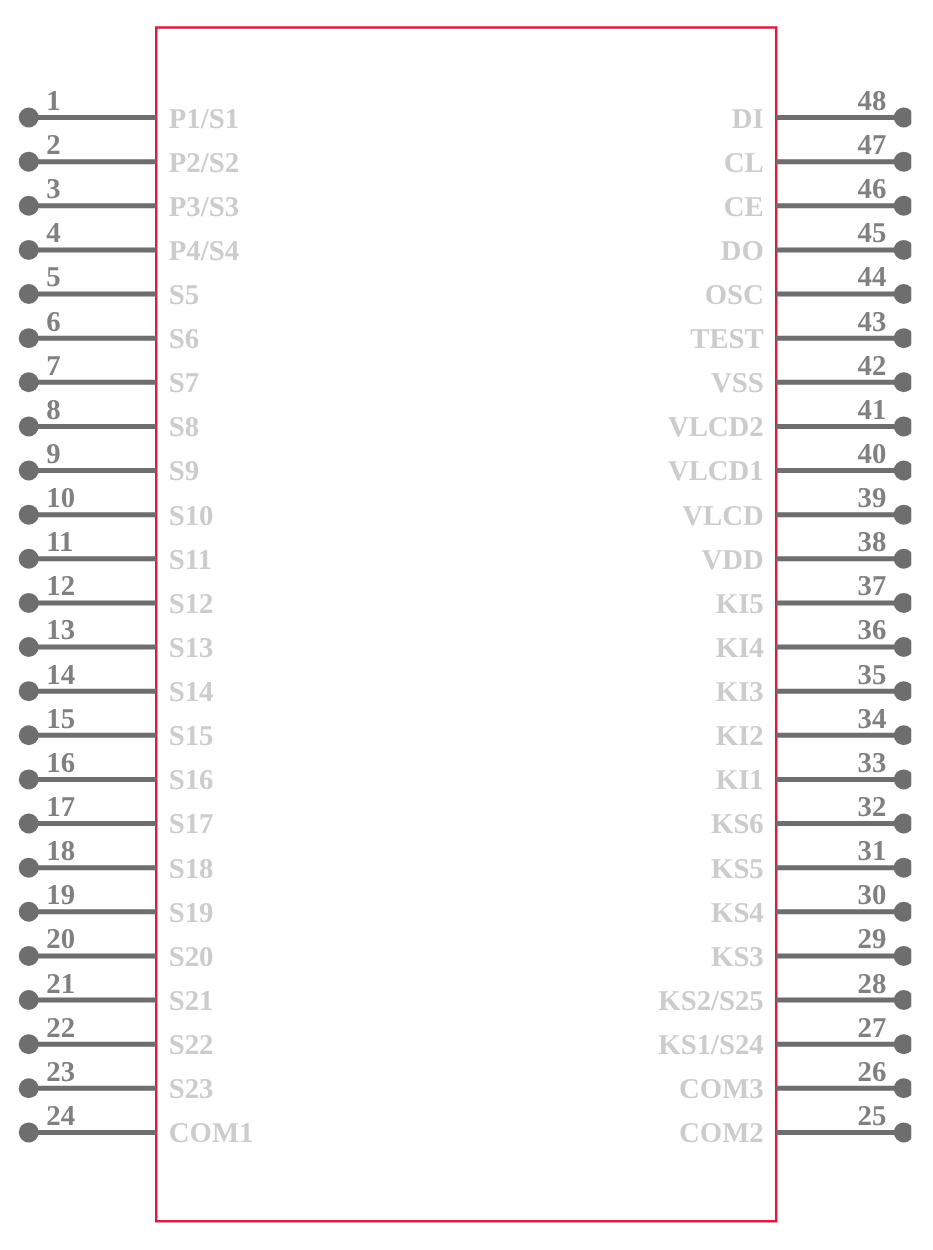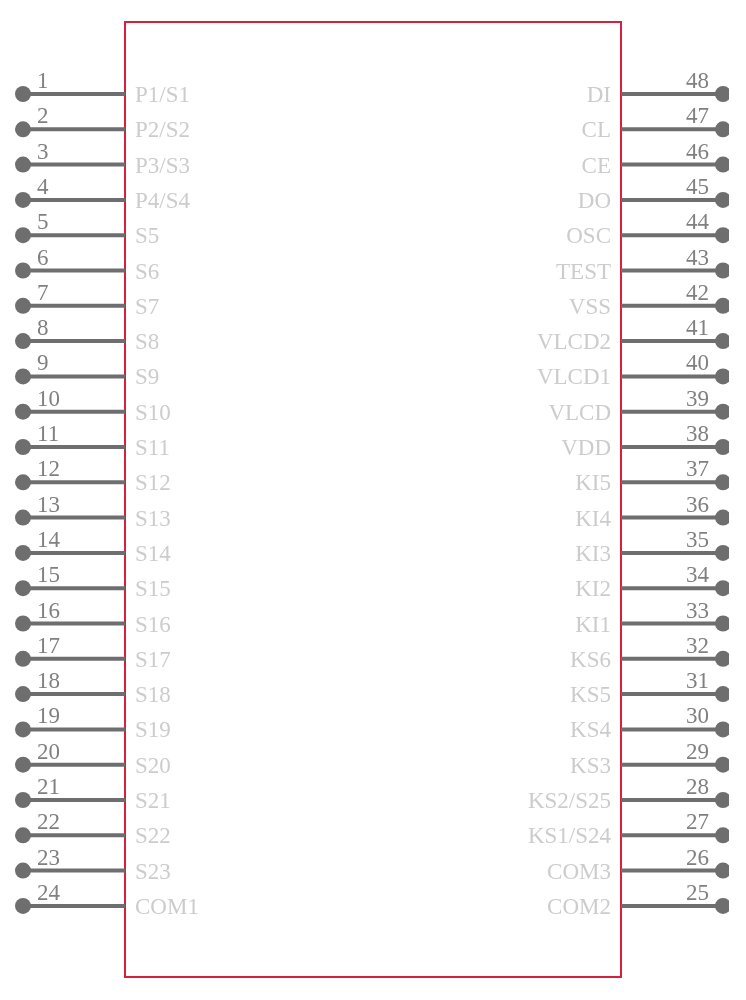--- a/index.html
+++ b/index.html
@@ -10,20 +10,21 @@
   }
   body {
     font-family: "Liberation Serif", "DejaVu Serif", serif;
   }
   #symbol-canvas {
     position: relative;
     width: 729px;
     height: 1000px;
     background: #ffffff;
     overflow: hidden;
+    font-weight: bold;
   }
   #symbol-svg {
     position: absolute;
     left: 0;
     top: 0;
     width: 746px;
     height: 1000px;
     display: block;
   }
   .body-rect {

